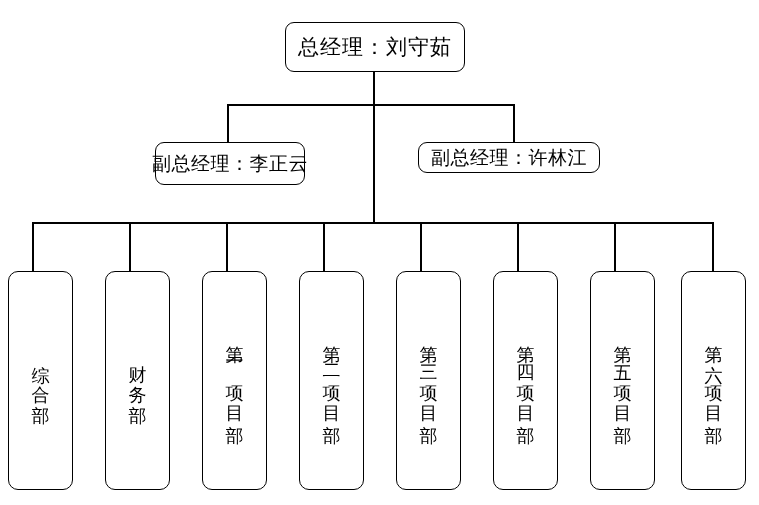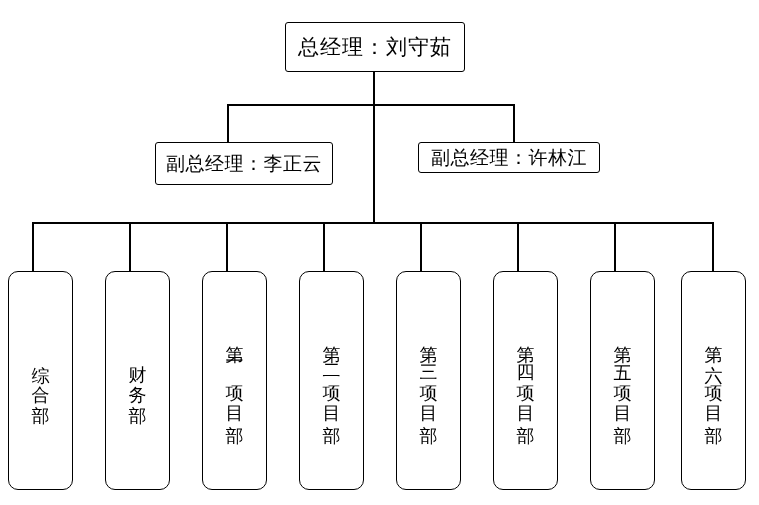--- a/index.html
+++ b/index.html
@@ -23,21 +23,21 @@
     position: absolute;
     box-sizing: border-box;
     border: 1px solid #000000;
     background: #ffffff;
     display: flex;
     align-items: center;
     justify-content: center;
     z-index: 3;
   }
   .node.level1, .node.level2 {
-    border-radius: 3px;
+    border-radius: 9px;
   }
   .node.level3 {
     border-radius: 10px;
   }
   .node-label {
     color: #000000;
     line-height: 1.0;
     white-space: nowrap;
   }
   .level1 .node-label {
@@ -85,21 +85,21 @@
   <div class="line v" style="left:323px; top:222px; height:50px;"></div>
   <div class="line v" style="left:420px; top:222px; height:50px;"></div>
   <div class="line v" style="left:517px; top:222px; height:50px;"></div>
   <div class="line v" style="left:614px; top:222px; height:50px;"></div>
   <div class="line v" style="left:712px; top:222px; height:50px;"></div>
 
   <div class="node level1" style="left:285px; top:22px; width:180px; height:50px;">
     <span class="node-label">总经理：刘守茹</span>
   </div>
 
-  <div class="node level2" style="left:155px; top:142px; width:178px; height:43px;">
+  <div class="node level2" style="left:155px; top:142px; width:150px; height:43px;">
     <span class="node-label">副总经理：李正云</span>
   </div>
 
   <div class="node level2" style="left:418px; top:142px; width:182px; height:31px;">
     <span class="node-label">副总经理：许林江</span>
   </div>
 
   <div class="node level3" style="left:8px; top:271px; width:65px; height:219px;">
     <span class="node-label">综合部</span>
   </div>

